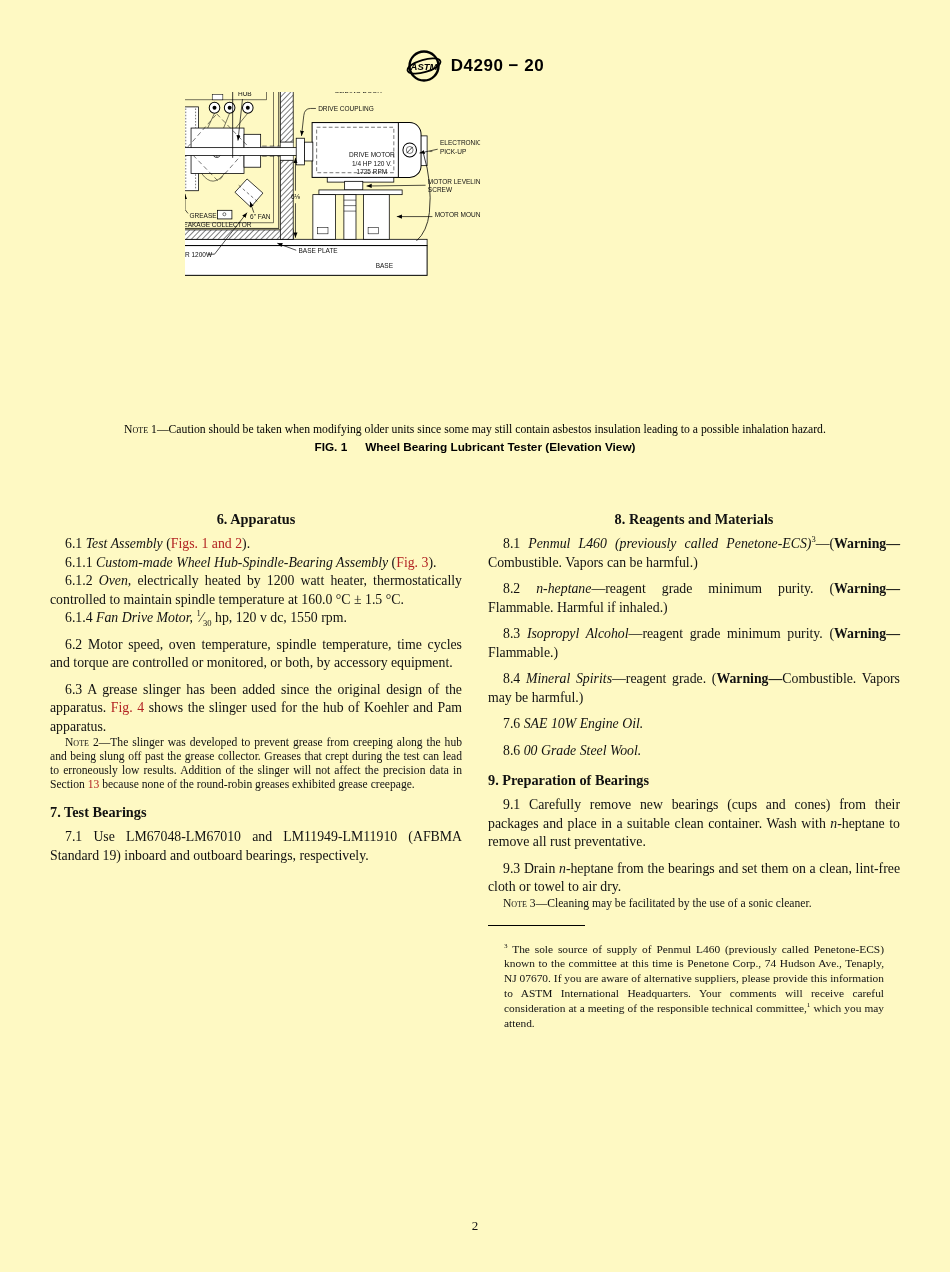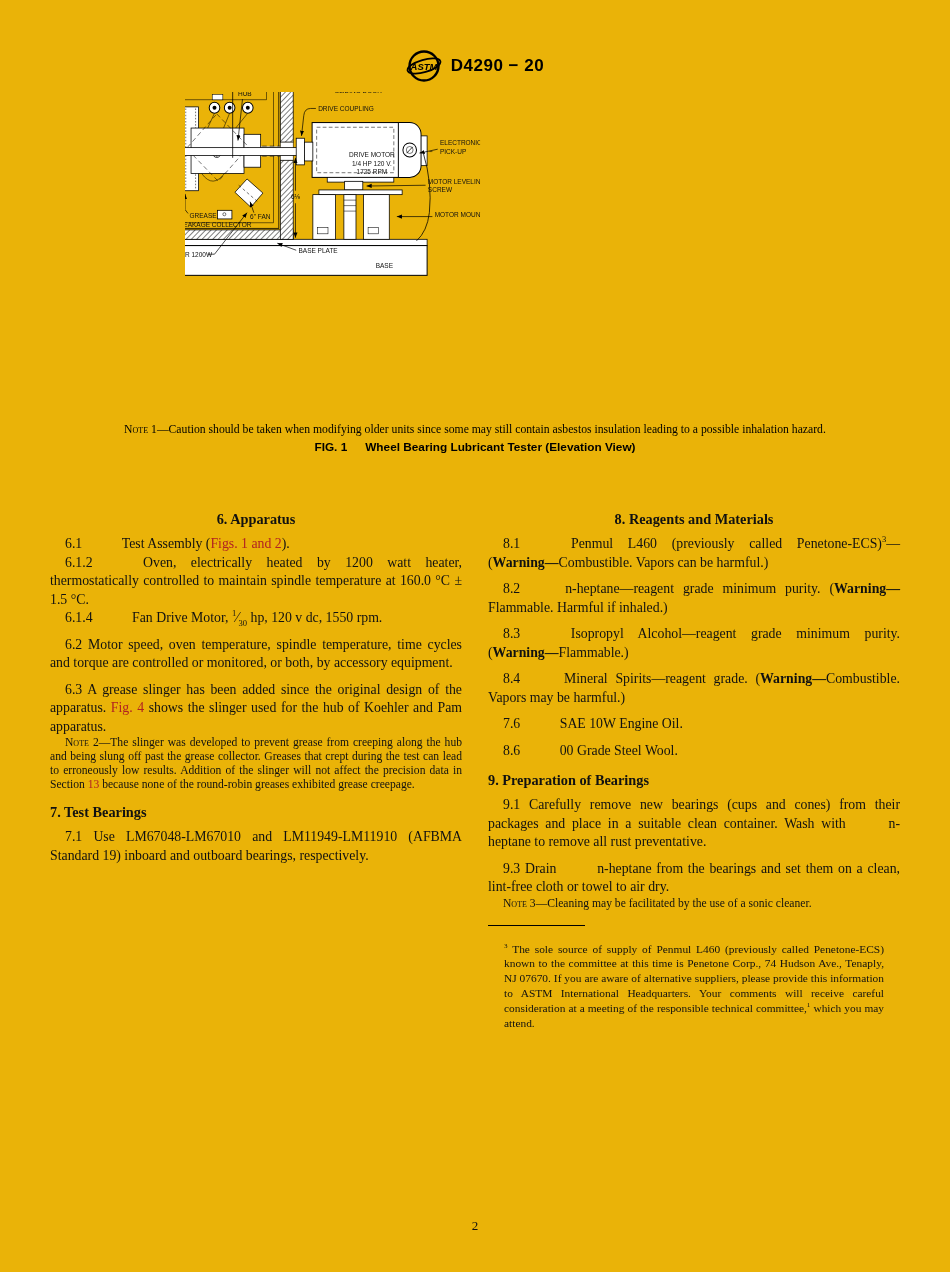--- a/index.html
+++ b/index.html
@@ -1,37 +1,37 @@
 <!DOCTYPE html>
 <html><head>
 <meta charset="utf-8">
 <style>
   html,body{margin:0;padding:0;background:#e8e8e8;}
-  .page{position:relative;width:950px;height:1272px;background:#eab308;margin:0 auto;overflow:hidden;
+  .page{position:relative;width:950px;height:1272px;background:#fef9c3;margin:0 auto;overflow:hidden;
         font-family:"Liberation Serif",serif;color:#111;}
   
   .hdr{position:absolute;top:48px;left:0;right:0;display:flex;justify-content:center;align-items:center;gap:9px;}
   .hdr-title{font-family:"Liberation Sans",sans-serif;font-weight:bold;font-size:17px;letter-spacing:.5px;color:#000;}
   
   .fig-svg{position:absolute;left:185px;top:92px;}
   .note1{position:absolute;top:423px;left:40px;width:870px;font-size:11.7px;text-align:center;color:#000;}
   .fig-caption{position:absolute;top:440px;left:0;right:0;text-align:center;
       font-family:"Liberation Sans",sans-serif;font-weight:bold;font-size:11.8px;color:#000;}
   .fig-caption .cap-title{margin-left:18px;}
   
   .col{position:absolute;top:511px;width:412px;}
   .col-left{left:50px;} .col-right{left:488px;}
   .h{font-weight:bold;font-size:14.3px;margin:12px 0 7px;}
   .col .h:first-child{margin-top:0;text-align:center;}
   .p{font-size:13.8px;line-height:18.5px;text-align:justify;text-indent:15px;margin:0;}
   .gap{margin-top:8px;}
   .note{font-size:11.6px;line-height:14px;text-align:justify;text-indent:15px;margin:0;}
   .fn{font-size:11.4px;line-height:14.9px;text-align:justify;margin:16px;}
   .fn-rule{width:97px;border-top:1.2px solid #000;margin:14px 0 8px;}
-  .seg-i{margin-left:36px;}
+  .seg-i{font-style:italic;}
   .seg-b{font-weight:bold;}
   .seg-link{color:#b22222;}
   .seg-sc{font-variant:small-caps;}
   .seg-sup{vertical-align:super;font-size:.62em;line-height:0;}
   .seg-sub{vertical-align:sub;font-size:.62em;line-height:0;}
   .page-num{position:absolute;top:1218px;left:0;right:0;text-align:center;font-size:13px;}
   
   .lbl{font-family:"Liberation Sans",sans-serif;font-size:8.6px;fill:#101010;}
   .ln{stroke:#000;fill:none;stroke-width:1;}
   .ln2{stroke:#000;fill:none;stroke-width:1.3;}
@@ -229,20 +229,21 @@
   </svg>
 
   <div class="note1"><span class="seg-sc">Note</span><span> 1—Caution should be taken when modifying older units since some may still contain asbestos insulation leading to a possible inhalation hazard.</span></div>
   <div class="fig-caption">
     <span class="cap-label">FIG. 1</span><span class="cap-title">Wheel Bearing Lubricant Tester (Elevation View)</span>
   </div>
 
   <div class="col col-left">
       <div class="h"><span>6. Apparatus</span></div>
       <div class="p"><span>6.1 </span><span class="seg-i">Test Assembly</span><span> (</span><span class="seg-link">Figs. 1 and 2</span><span>).</span></div>
+      <div class="p"><span>6.1.1 </span><span class="seg-i">Custom-made Wheel Hub-Spindle-Bearing Assembly</span><span> (</span><span class="seg-link">Fig. 3</span><span>).</span></div>
       <div class="p"><span>6.1.2 </span><span class="seg-i">Oven,</span><span> electrically heated by 1200 watt heater, thermostatically controlled to maintain spindle temperature at 160.0 °C ± 1.5 °C.</span></div>
       <div class="p"><span>6.1.4 </span><span class="seg-i">Fan Drive Motor,</span><span> </span><span class="seg-sup">1</span><span>⁄</span><span class="seg-sub">30</span><span> hp, 120 v dc, 1550 rpm.</span></div>
       <div class="p gap"><span>6.2 Motor speed, oven temperature, spindle temperature, time cycles and torque are controlled or monitored, or both, by accessory equipment.</span></div>
       <div class="p gap"><span>6.3 A grease slinger has been added since the original design of the apparatus. </span><span class="seg-link">Fig. 4</span><span> shows the slinger used for the hub of Koehler and Pam apparatus.</span></div>
       <div class="note gap"><span class="seg-sc">Note</span><span> 2—The slinger was developed to prevent grease from creeping along the hub and being slung off past the grease collector. Greases that crept during the test can lead to erroneously low results. Addition of the slinger will not affect the precision data in Section </span><span class="seg-link">13</span><span> because none of the round-robin greases exhibited grease creepage.</span></div>
       <div class="h"><span>7. Test Bearings</span></div>
       <div class="p"><span>7.1 Use LM67048-LM67010 and LM11949-LM11910 (AFBMA Standard 19) inboard and outboard bearings, respectively.</span></div>
     </div>
   <div class="col col-right">
       <div class="h"><span>8. Reagents and Materials</span></div>

